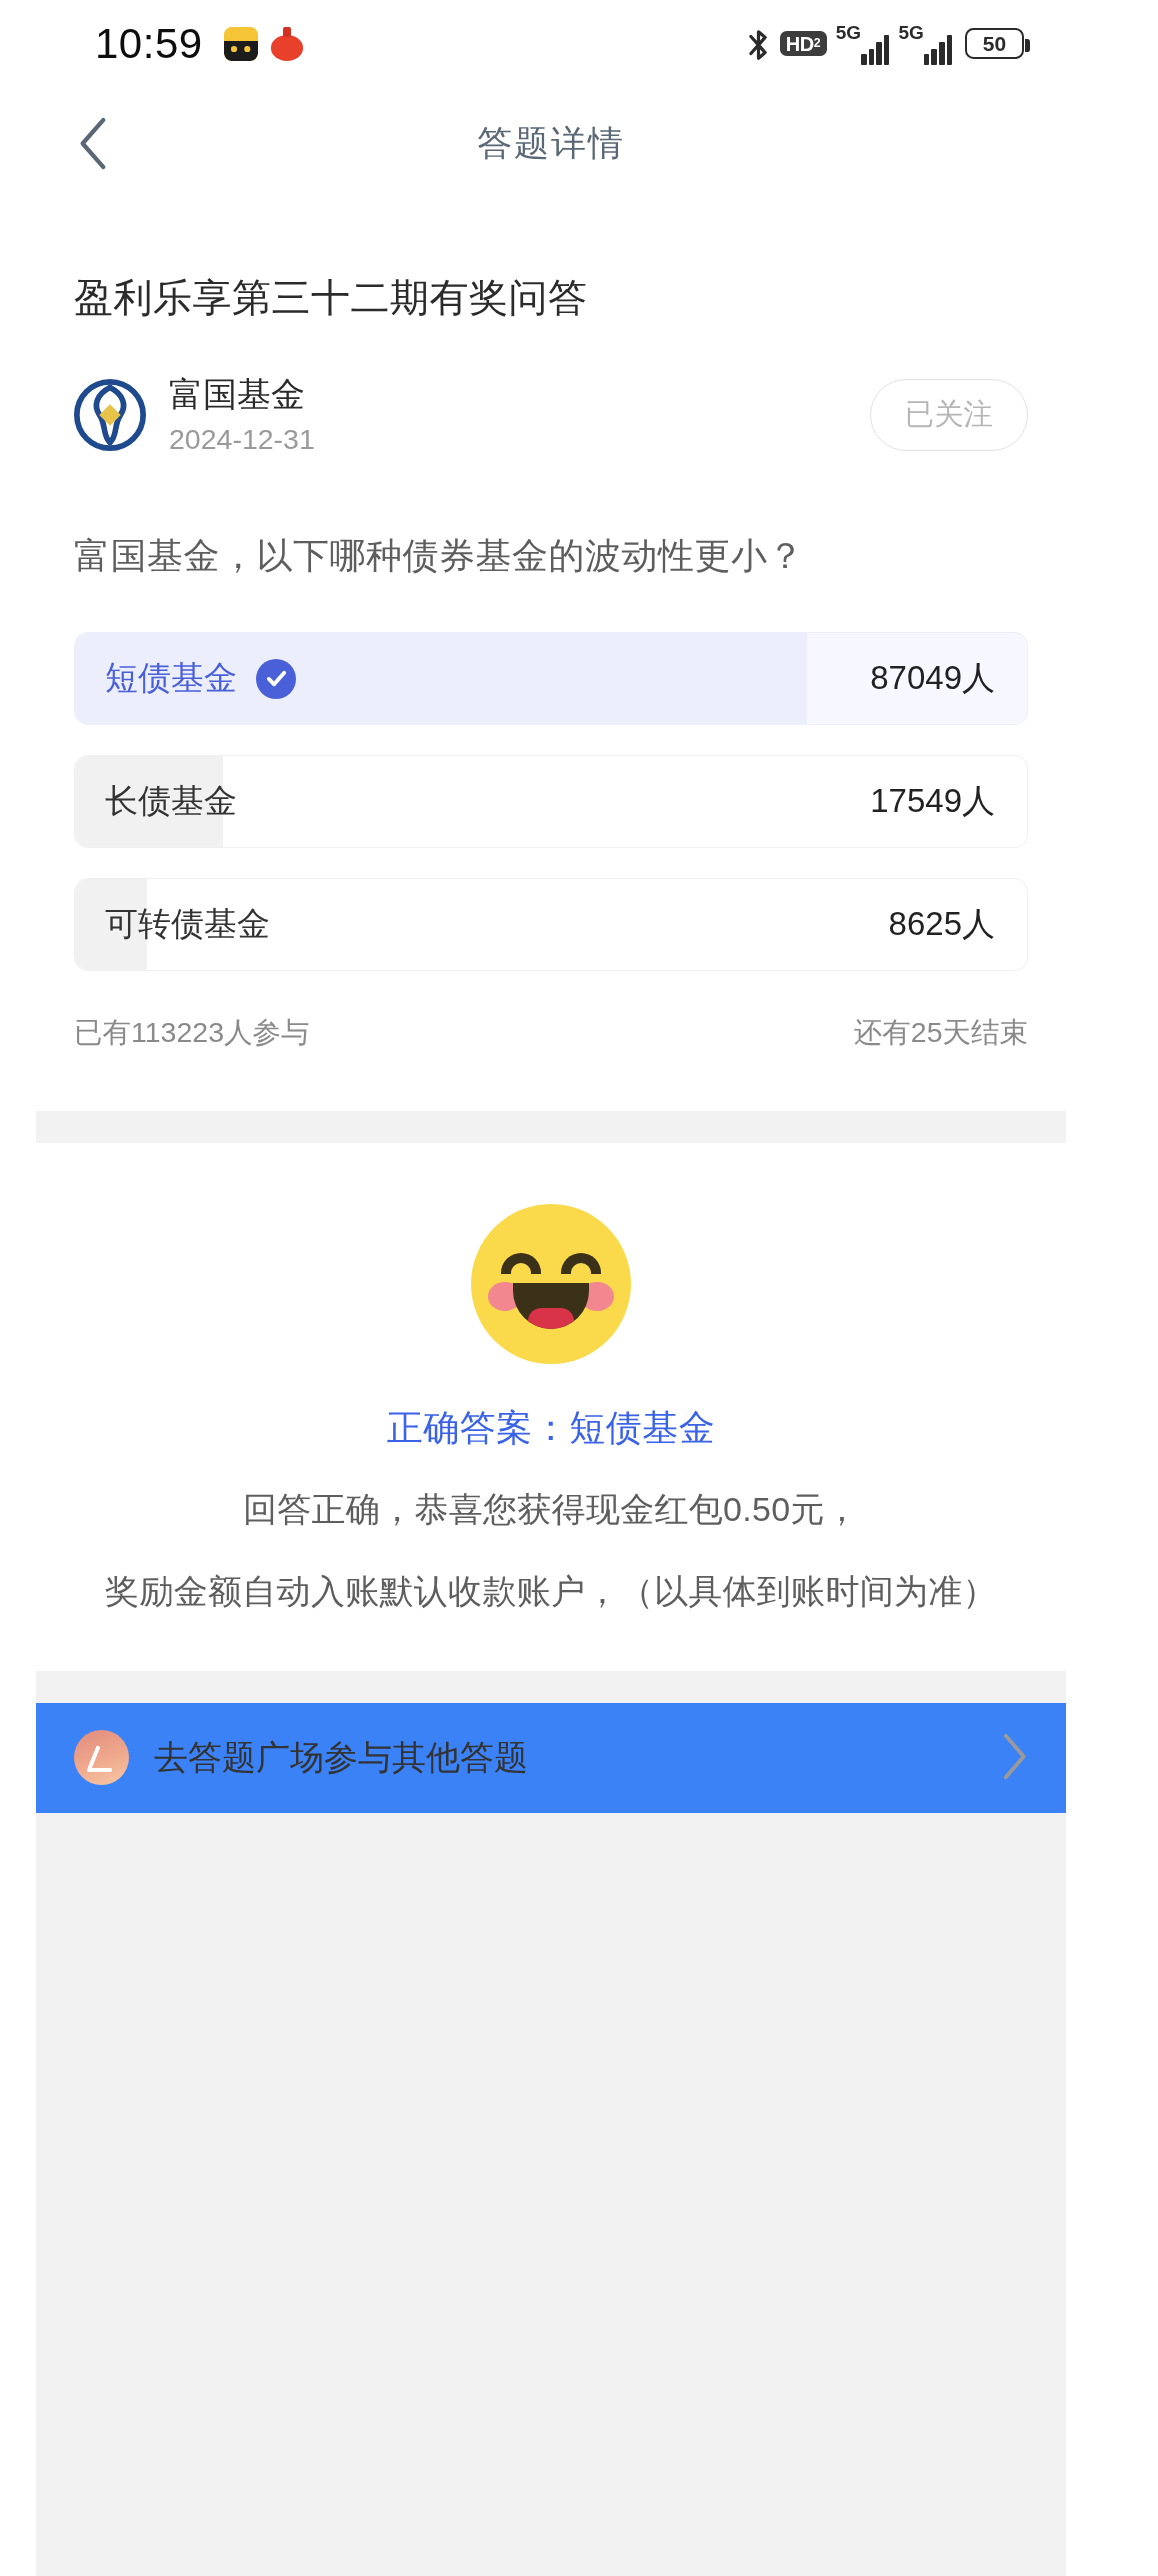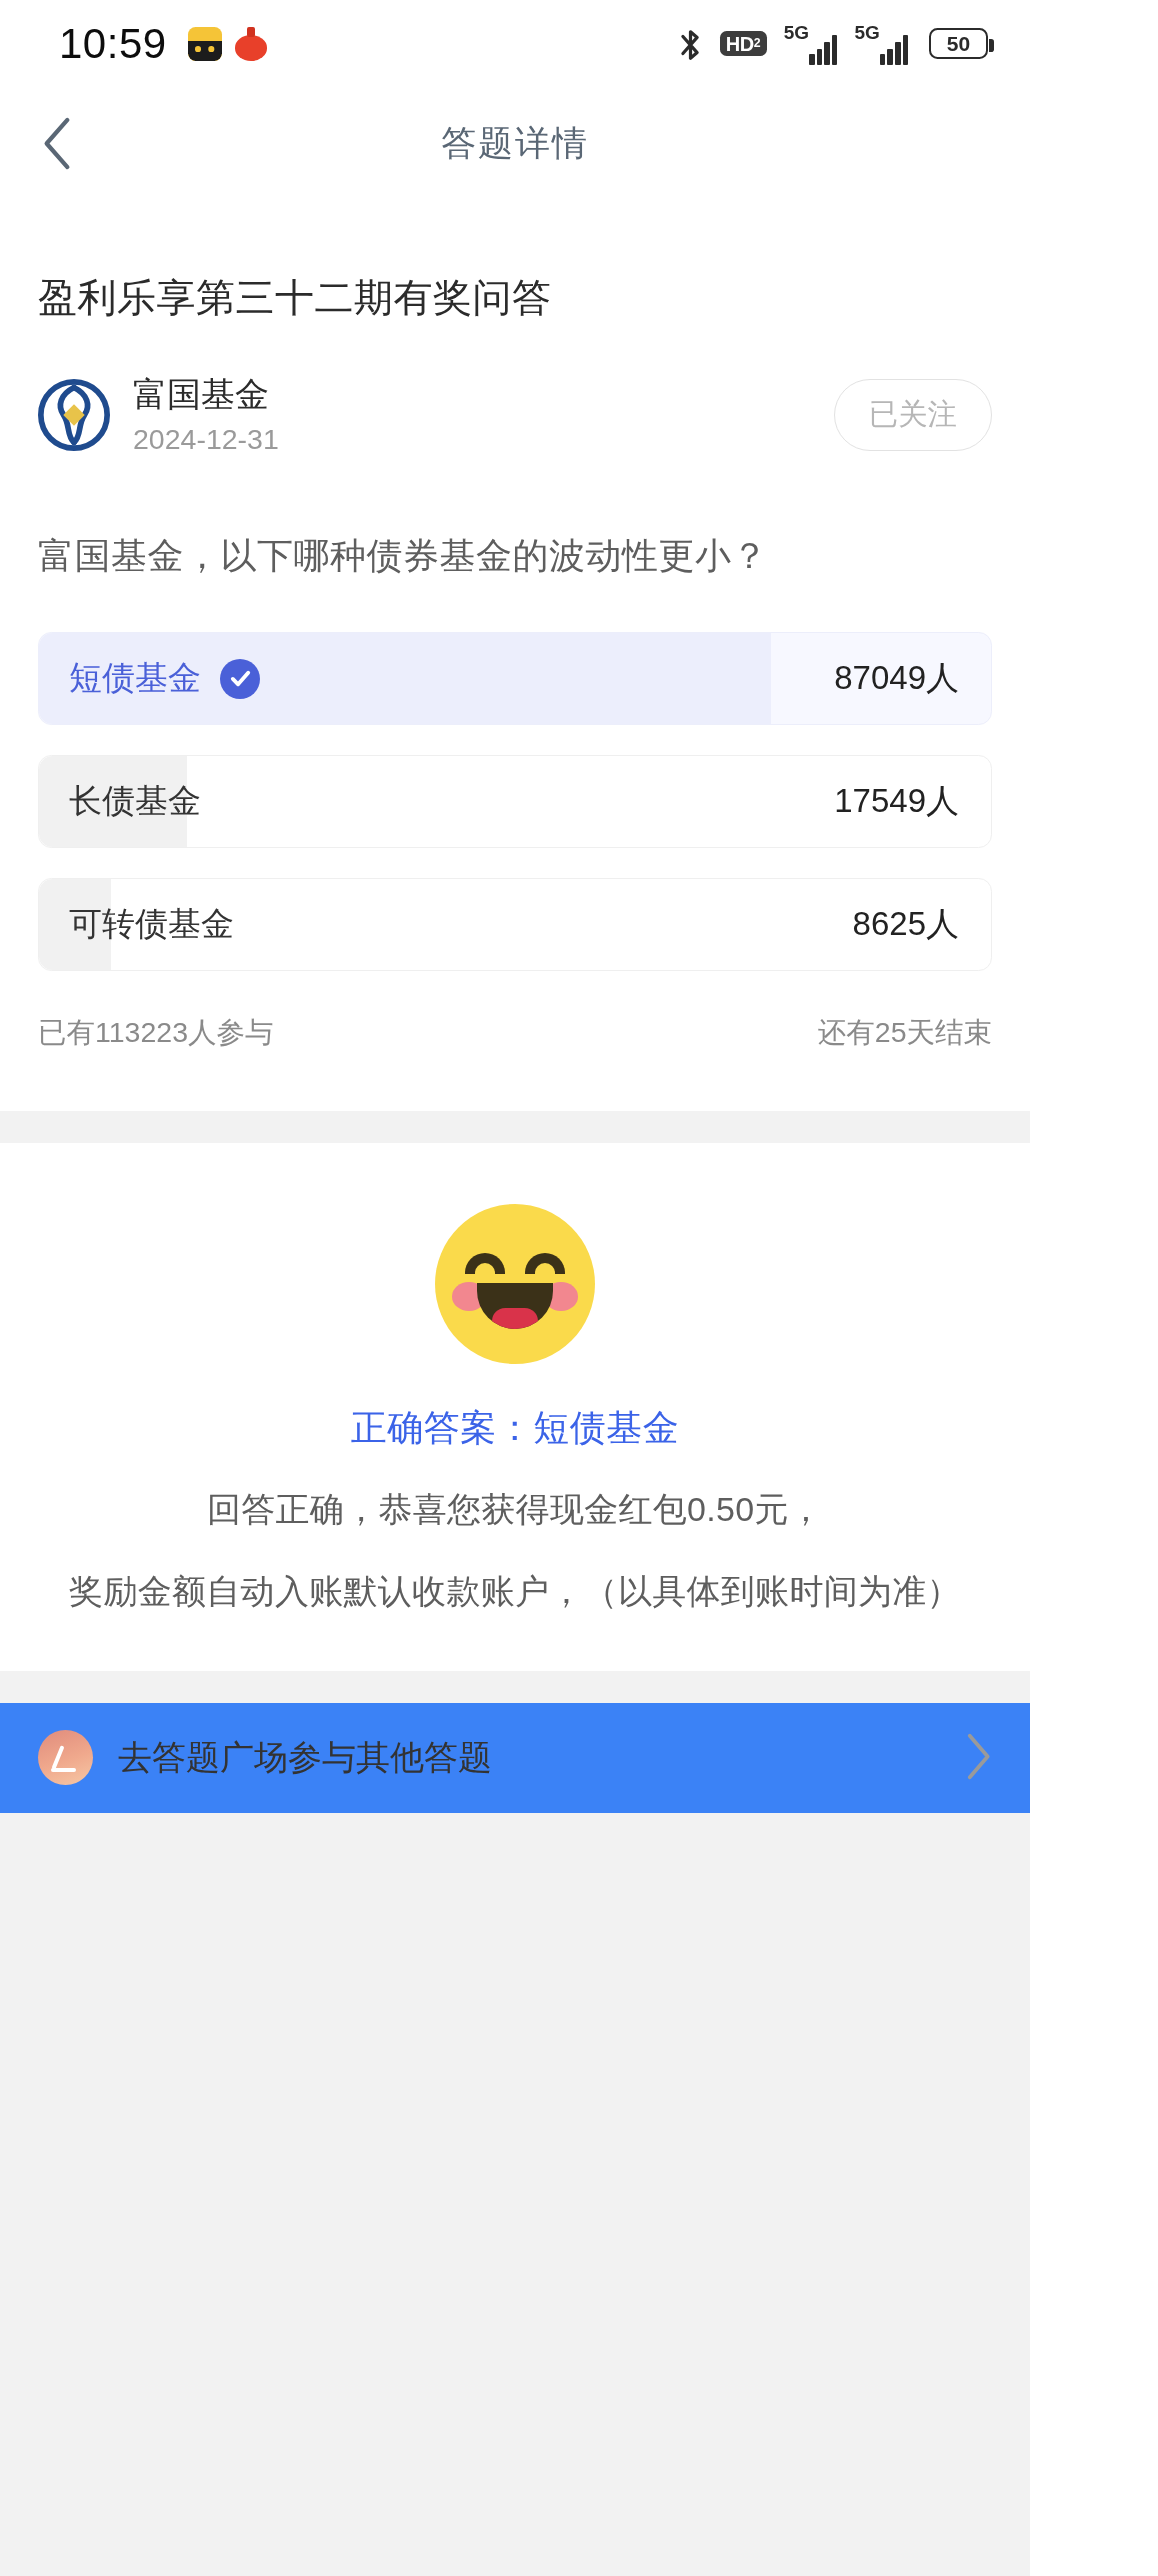--- a/index.html
+++ b/index.html
@@ -2,21 +2,21 @@
 <html style="font-size:15px"><head>
 <meta charset="utf-8">
 <style>
   * { margin:0; padding:0; box-sizing:border-box; }
   html, body {
     width:1159px; height:2576px;
     background:#ffffff;
     font-family:"Liberation Sans","DejaVu Sans",sans-serif;
     overflow:hidden;
   }
-  .phone { position:relative; width:1030px; height:2576px; background:#f2f2f2; }
+  .phone { position:relative; width:1030px; height:2576px; background:#f2f2f2;margin-left:36px; }
 
   
   .statusbar {
     height:87px; background:#ffffff;
     display:flex; align-items:center;
     padding:0 42px 0 59px;
   }
   .sb-time {
     font-size:42px; color:#0d0d0d; letter-spacing:0.5px;
     font-family:"Liberation Sans","DejaVu Sans",sans-serif;
@@ -41,21 +41,21 @@
   .sb-icon-lantern::before{
     content:""; position:absolute; top:8.5px; left:0;
     width:32px; height:26px; border-radius:50%/48%;
     background:#e8402a;
   }
   .sb-icon-lantern::after{
     content:""; position:absolute; top:0; left:12.3px;
     width:7.6px; height:10.4px; background:#d1321f; border-radius:1.9px;
   }
   .sb-spacer { flex:1; }
-  .sb-right { display:flex; align-items:center; gap:17px; }
+  .sb-right { display:flex; align-items:center; gap:9px; }
   .ic-bt { width:25px; height:34px; position:relative; }
   .ic-bt svg { display:block; }
   .ic-hd {
     background:#3d3d3d; color:#fff; border-radius:6.6px;
     font-size:20px; font-weight:bold; padding:2.8px 6.6px 2.8px 5.7px;
     display:flex; align-items:center; line-height:1;
     letter-spacing:-0.5px;
   }
   .ic-hd sub{ font-size:12.3px; vertical-align:sub; }
   .sig-label{ font-size:19px; font-weight:bold; color:#2b2b2b; line-height:1; margin-bottom:23px; }

